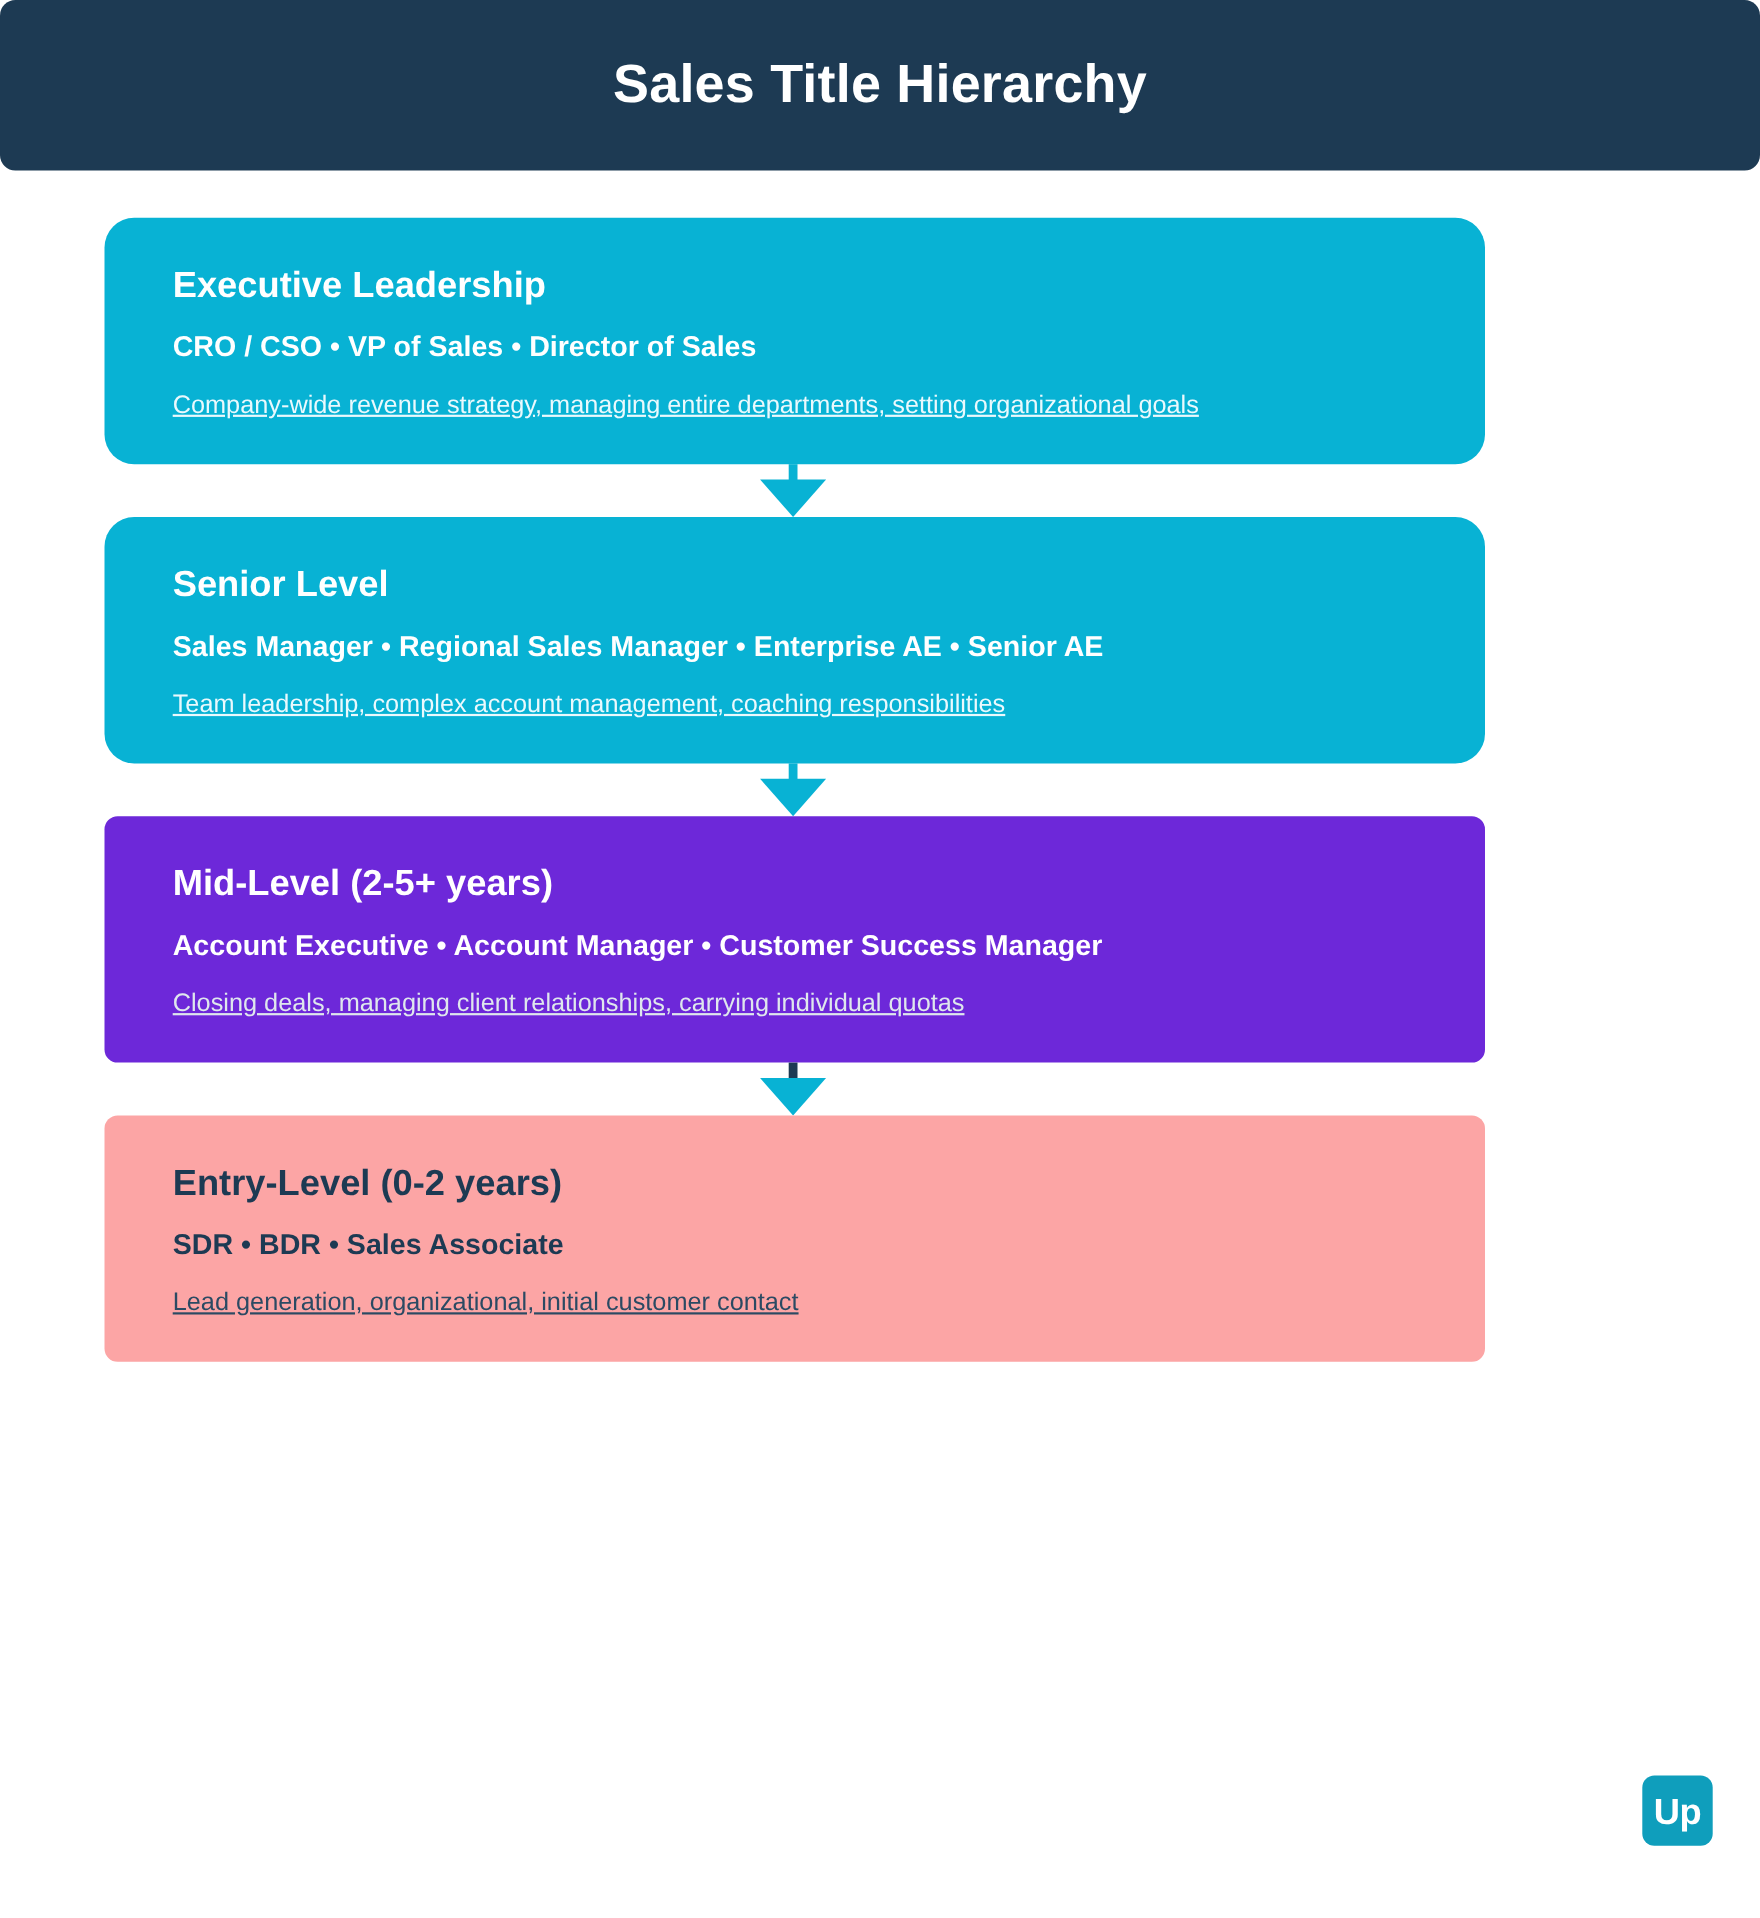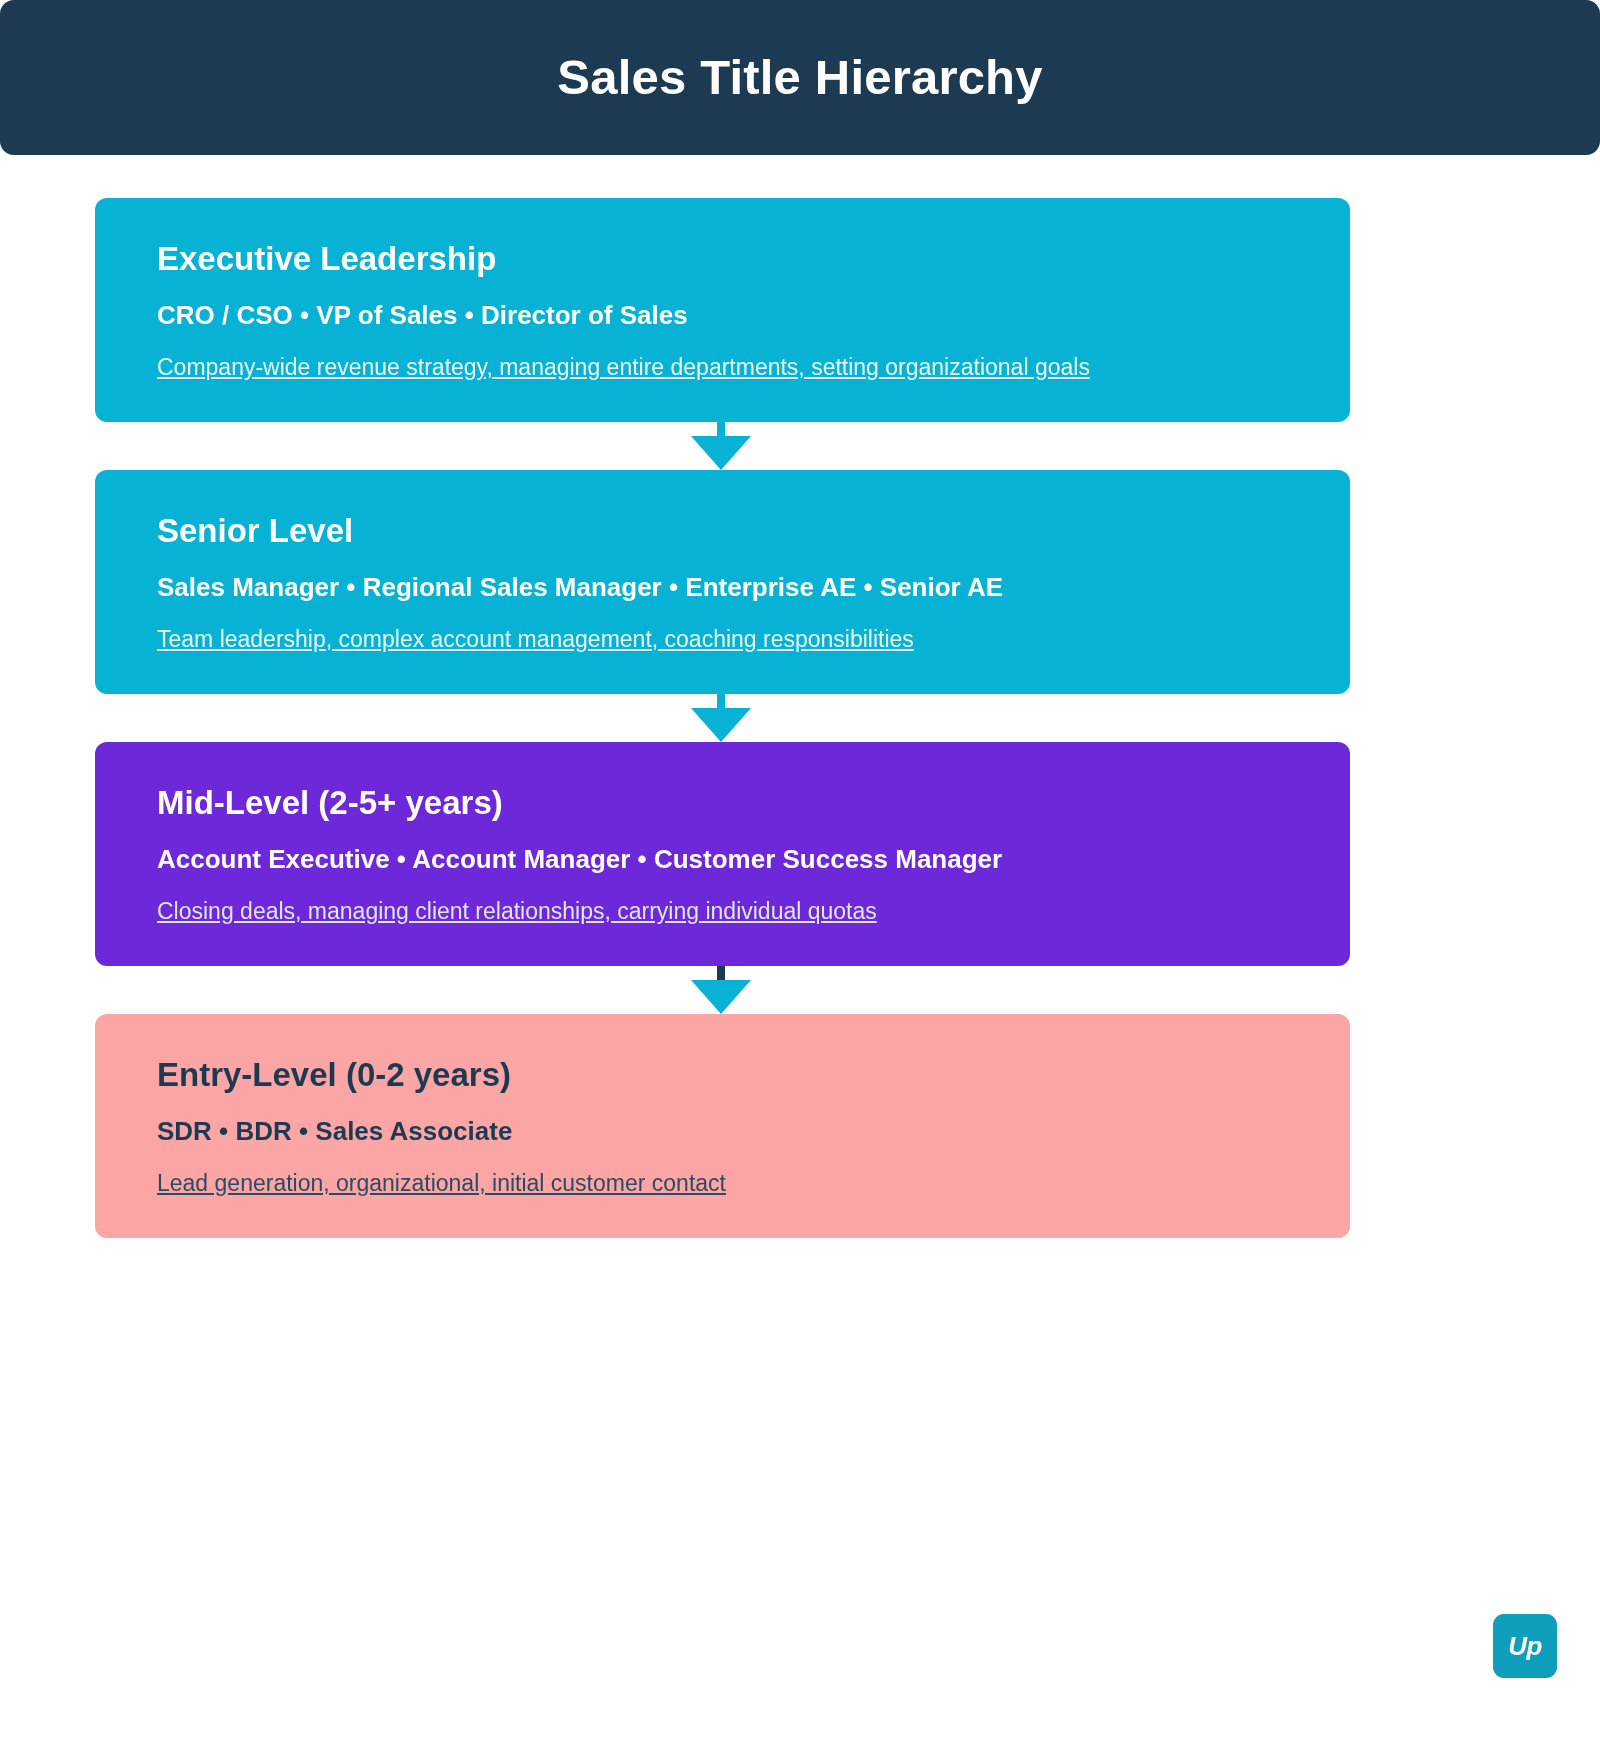--- a/index.html
+++ b/index.html
@@ -55,20 +55,21 @@
 
   .card {
     position: relative;
     width: 1255px;
     box-sizing: border-box;
     border-radius: 12px;
     padding: 42px 62px 40px 62px;
   }
   .card.cyan {
     background: #08b2d4;
+    border-radius: 27px;
   }
   .card.navy {
     background: #6d28d9;
   }
   .card.lightblue {
     background: #fca5a5;
   }
 
   .card-title {
     font-size: 33px;
@@ -136,26 +137,25 @@
     width: 64px;
     height: 64px;
     background: #0f9ebc;
     border-radius: 11px;
     display: flex;
     align-items: center;
     justify-content: center;
   }
   .logo-text {
     color: #ffffff;
-    font-size: 26px;
+    font-size: 33px;
     font-weight: bold;
     line-height: 1;
     letter-spacing: -0.5px;
     user-select: none;
-    font-style: italic;
   }
 </style>
 </head>
 <body>
 
 <div class="page">
 
   <div class="header-bar">
     <div class="header-title">Sales Title Hierarchy</div>
   </div>

